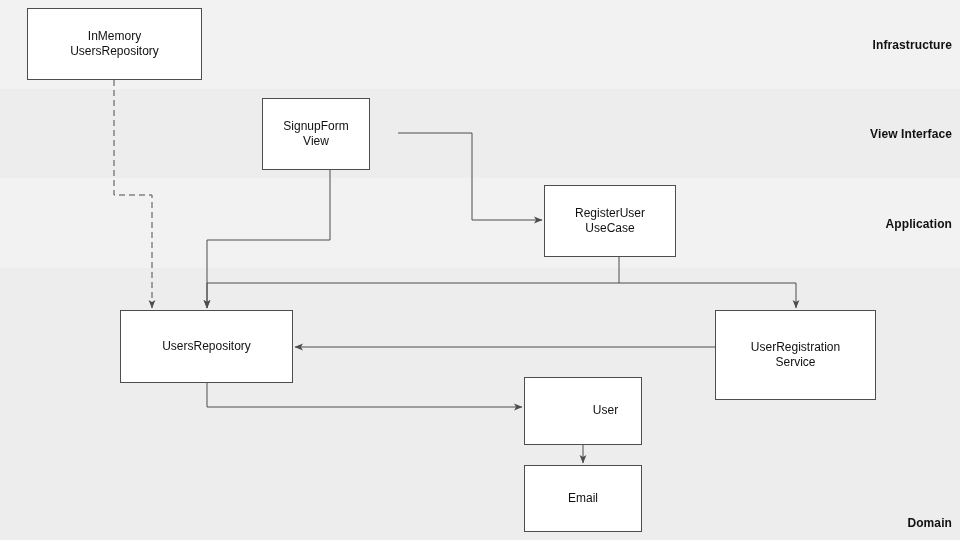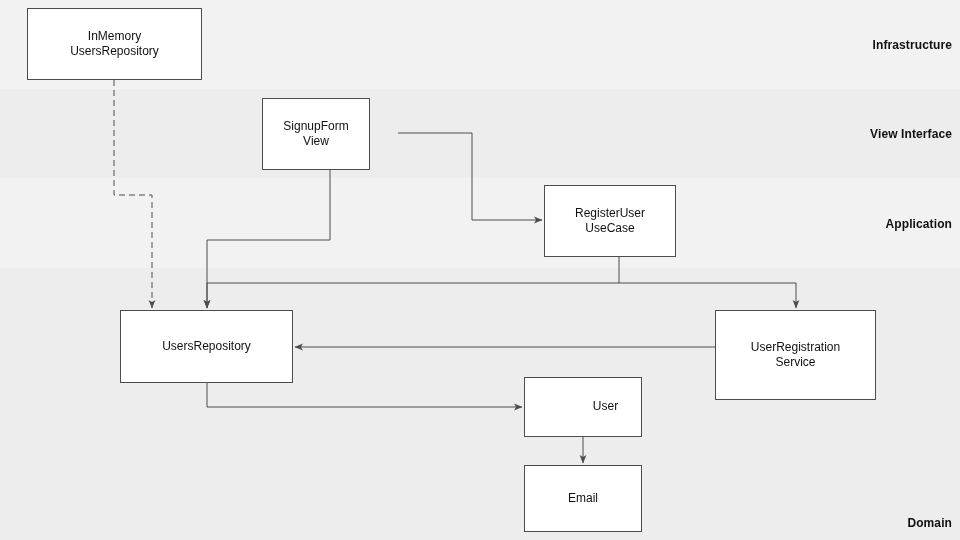--- a/index.html
+++ b/index.html
@@ -89,17 +89,17 @@
   <div id="nodes-layer">
       <div class="node" style="left: 27px; top: 8px; width: 175px; height: 72px;">InMemory
 UsersRepository</div>
       <div class="node" style="left: 262px; top: 98px; width: 108px; height: 72px;">SignupForm
 View</div>
       <div class="node" style="left: 544px; top: 185px; width: 132px; height: 72px;">RegisterUser
 UseCase</div>
       <div class="node" style="left: 120px; top: 310px; width: 173px; height: 73px;">UsersRepository</div>
       <div class="node" style="left: 715px; top: 310px; width: 161px; height: 90px;">UserRegistration
 Service</div>
-      <div class="node" style="left: 524px; top: 377px; width: 118px; height: 60px; padding-left: 45px;">User</div>
+      <div class="node" style="left: 524px; top: 377px; width: 118px; height: 68px; padding-left: 45px;">User</div>
       <div class="node" style="left: 524px; top: 465px; width: 118px; height: 67px;">Email</div>
     </div>
 
 </div>
 
 </body></html>

